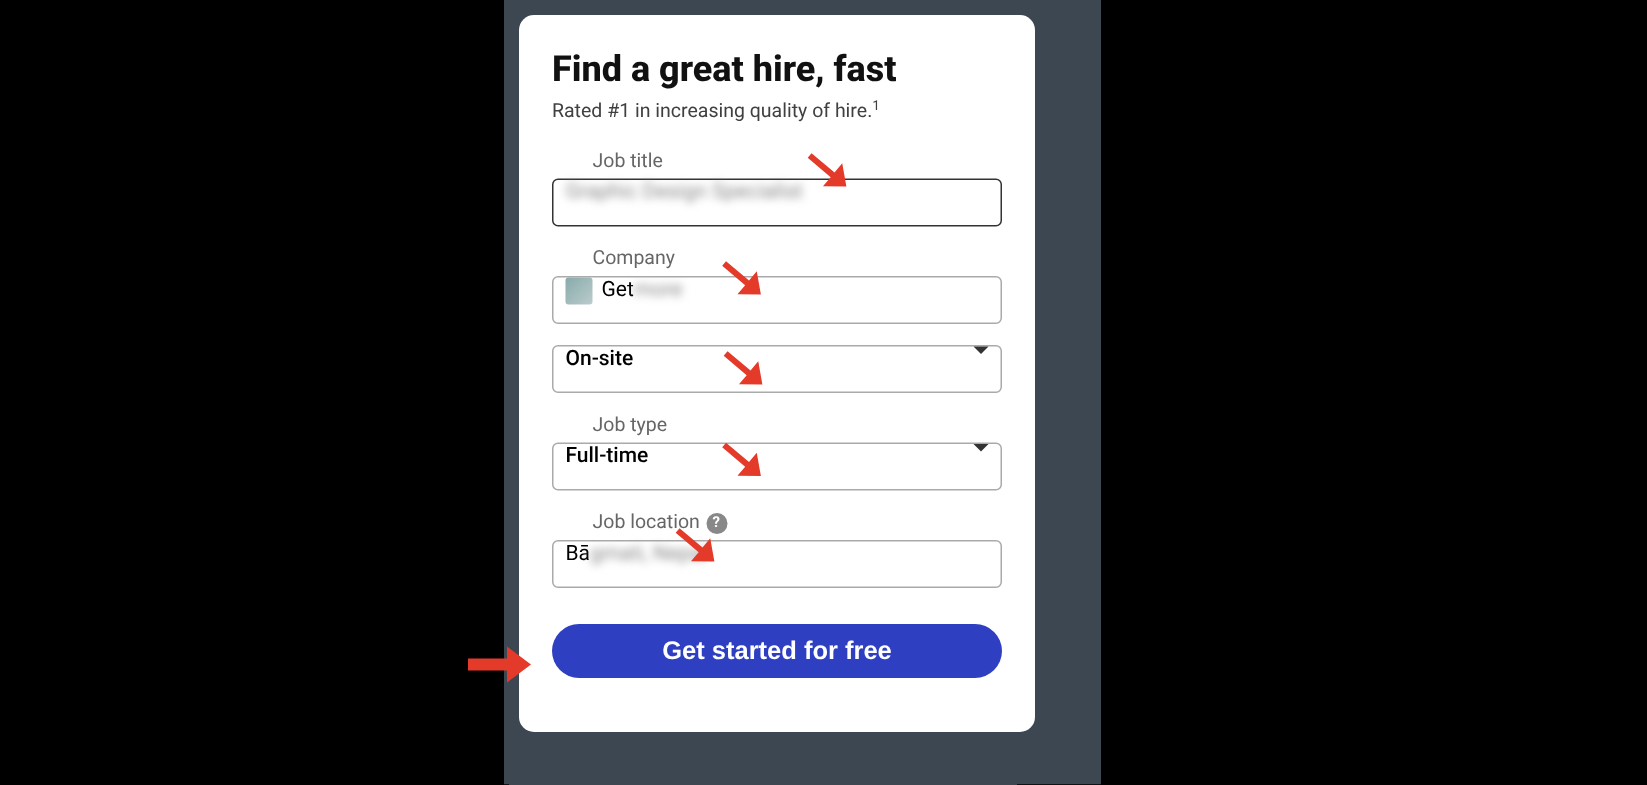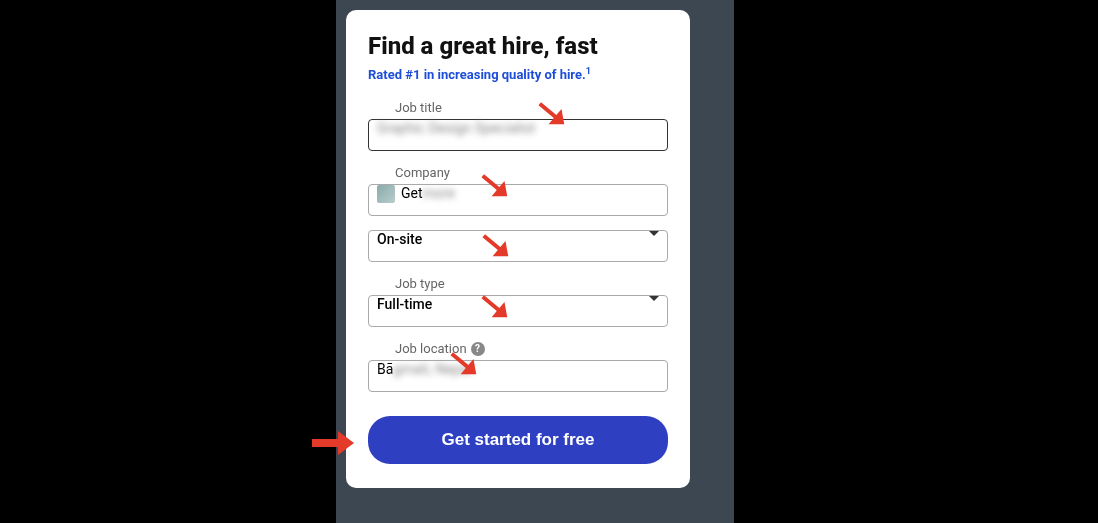--- a/index.html
+++ b/index.html
@@ -29,23 +29,22 @@
       padding: 22px;
     }
     .title {
       font-size: 24px;
       font-weight: 800;
       color: #111;
       margin-bottom: 6px;
     }
     .subtitle {
       font-size: 13px;
-      color: #1d4ed8;
+      color: #404040;
       margin-bottom: 18px;
-      font-weight: bold;
     }
     .subtitle sup { font-size: 9px; }
     .field-group { margin-bottom: 14px; }
     .field-label {
       font-size: 13px;
       color: #666;
       margin-bottom: 4px;
       display: flex;
       align-items: center;
       gap: 4px;
@@ -87,21 +86,21 @@
       background: #888;
       color: #fff;
       display: inline-flex;
       align-items: center;
       justify-content: center;
       font-size: 10px;
       font-weight: bold;
     }
     .cta-button {
       width: 100%;
-      height: 48px;
+      height: 36px;
       background: #2e3fc1;
       color: #fff;
       border: none;
       border-radius: 22px;
       font-size: 17px;
       font-weight: 600;
       cursor: pointer;
       margin-top: 10px;
     }
     .arrow {

